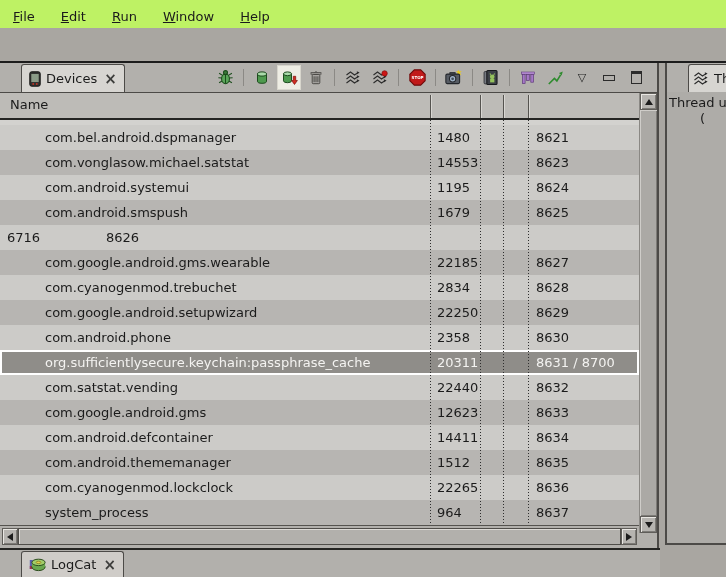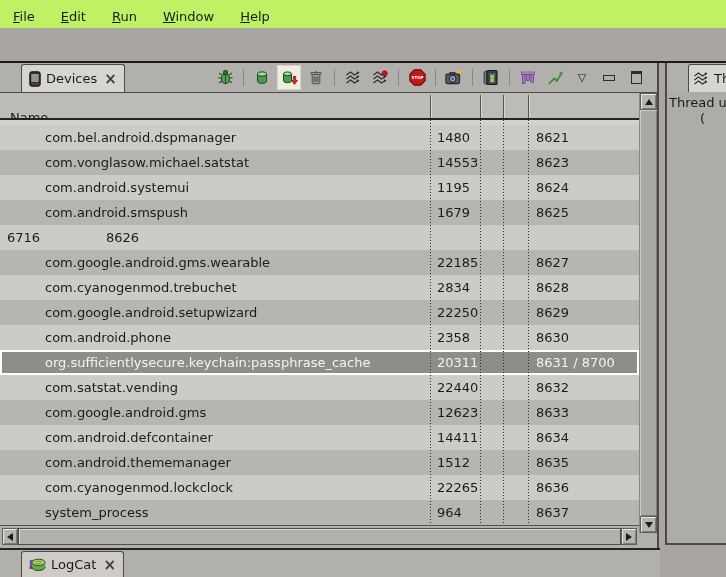--- a/index.html
+++ b/index.html
@@ -33,21 +33,21 @@
   .dtoolbar{position:absolute;right:10px;top:2px;height:25px;display:flex;align-items:center;gap:5px;}
   .tbtn{width:22px;height:23px;display:flex;align-items:center;justify-content:center;}
   .tbtn.hl{background:#eeede4;box-shadow:0 0 0 1px #d8d6cd;}
   .tsep{width:1px;height:17px;background:#8b8985;margin:0 2px;}
   .glyph-tri{font-size:11px;color:#1f1f1f;line-height:11px;}
   .glyph-min{width:10px;height:4px;border:1px solid #2b2b2b;}
   .glyph-max{width:9px;height:9px;border:1px solid #2b2b2b;border-top-width:3px;}
   
   .thead{position:absolute;left:0;top:29px;width:657px;height:28px;box-sizing:border-box;
     background:#bdbbb7;border-top:1px solid #4c4a47;border-bottom:2px solid #242422;}
-  .thead .hname{position:absolute;left:10px;top:17px;text-align:center;}
+  .thead .hname{position:absolute;left:10px;top:4px;text-align:center;}
   .hsep{position:absolute;top:2px;bottom:0;width:1px;background:#55534f;}
   .hsep:after{content:"";position:absolute;left:1px;top:0;bottom:0;width:1px;background:#d9d7d3;}
   .tbody{position:absolute;left:0;top:57px;width:639px;height:405px;background:#4c1d95;
     border-bottom:1px solid #55534f;box-sizing:content-box;overflow:hidden;}
   .partial-row{height:5px;background:#d3d2cf;}
   .trow{height:25px;display:flex;align-items:center;}
   .rows .trow:nth-child(odd){background:#cccbc8;}
   .rows .trow:nth-child(even){background:#b7b5b2;}
   .rows .trow.sel{background:#8f8d89;color:#f4f3f1;box-shadow:inset 0 0 0 2px #ffffff;}
   .tcell{box-sizing:border-box;overflow:hidden;white-space:nowrap;}

